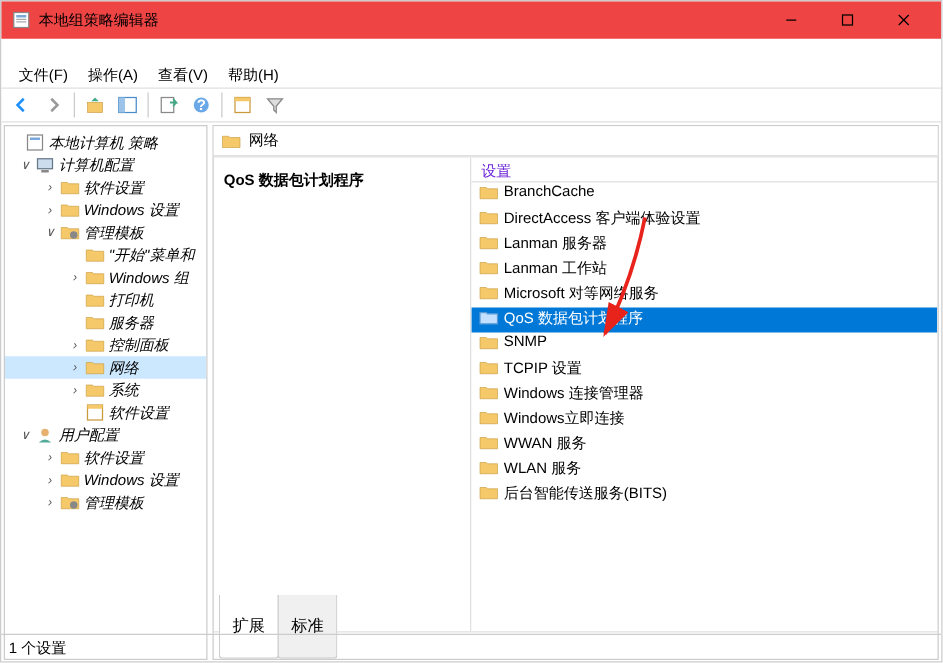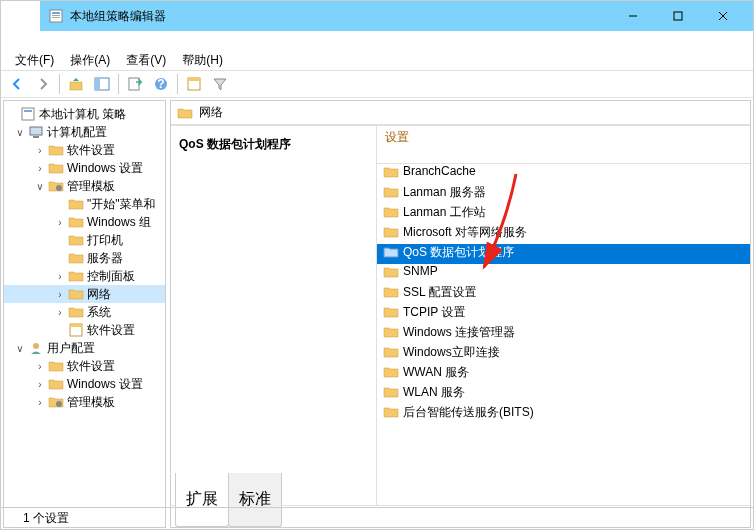--- a/index.html
+++ b/index.html
@@ -1,60 +1,60 @@
 <!DOCTYPE html>
 <html><head>
 <meta charset="utf-8">
 <style>
 * { margin: 0; padding: 0; box-sizing: border-box; font-family: "Microsoft YaHei", sans-serif; font-size: 12px; }
 body { background: #fff; width: 754px; height: 530px; overflow: hidden; border: 1px solid #ccc; position: relative; }
 
 
-.titlebar { height: 30px; display: flex; align-items: center; padding: 0 8px; background: #7dd3fc; margin-left: 39px; }
+.titlebar { height: 30px; display: flex; align-items: center; padding: 0 8px; background: #ef4444; }
 .titlebar-icon { width: 16px; height: 16px; margin-right: 6px; }
 .titlebar-text { flex: 1; }
 .winbtns { display: flex; }
 .winbtn { width: 45px; height: 30px; display: flex; align-items: center; justify-content: center; cursor: pointer; }
 
 
 .menubar { height: 20px; display: flex; padding: 0 6px; margin-top: 19px; }
 .menuitem { padding: 2px 8px; cursor: pointer; }
 
 
 .toolbar { height: 28px; display: flex; align-items: center; padding: 0 4px; border-top: 1px solid #e0e0e0; border-bottom: 1px solid #e0e0e0; gap: 2px; }
 .tbtn { width: 24px; height: 24px; display: flex; align-items: center; justify-content: center; cursor: pointer; border: 1px solid transparent; }
 .tsep { width: 1px; height: 20px; background: #ccc; margin: 0 2px; }
 
 
 .main { display: flex; height: 432px; }
-.treepane { width: 163px; border-right: 1px solid #ccc; overflow: auto; padding: 4px 0; margin: 2px; border: 1px solid #ccc; }
+.treepane { width: 163px; border-right: 1px solid #ccc; overflow: auto; padding: 4px 0; margin: 2px; border: 1px solid #ccc; font-style: italic; }
 .tree ul { list-style: none; }
 .tree li { white-space: nowrap; }
 .trow { display: flex; align-items: center; height: 18px; padding-left: 2px; cursor: pointer; }
 .trow.selected { background: #cce8ff; }
 .twist { width: 12px; height: 12px; display: flex; align-items: center; justify-content: center; font-size: 10px; color: #555; }
 .ticon { width: 16px; height: 16px; margin: 0 2px; flex-shrink: 0; }
 .trow span.lbl { padding-left: 1px; }
 
 .rightpane { flex: 1; display: flex; flex-direction: column; margin: 2px; border: 1px solid #ccc; }
 .rhead { height: 24px; background: #fff; border-bottom: 1px solid #e0e0e0; display: flex; align-items: center; padding: 0 6px; gap: 6px; }
 .rbody { flex: 1; display: flex; overflow: hidden; }
 .rleft { width: 205px; padding: 10px 8px; }
 .rlist-wrap { flex: 1; border-left: 1px solid #e0e0e0; display: flex; flex-direction: column; overflow: hidden; }
-.rlist-head { height: 38px; border-bottom: 1px solid #e0e0e0; padding: 3px 8px; color: #a16207; }
+.rlist-head { height: 20px; border-bottom: 1px solid #e0e0e0; padding: 3px 8px; color: #6d28d9; }
 .rlist { flex: 1; overflow-y: scroll; overflow-x: scroll; }
 .ritem { height: 20px; display: flex; align-items: flex-start; padding: 0 6px; gap: 4px; cursor: pointer; white-space: nowrap; }
 .ritem.selected { background: #0078d7; color: #fff; }
 
 .tabs { height: 22px; display: flex; padding-left: 4px; border-top: 1px solid #e0e0e0; align-items: flex-end; }
-.tab { padding: 16px 10px; border: 1px solid #ccc; border-top: none; background: #f0f0f0; cursor: pointer; font-size: 16px; border-radius: 0 0 3px 3px; margin-right: -1px; font-family: Liberation Mono, monospace; }
+.tab { padding: 16px 10px; border: 1px solid #ccc; border-top: none; background: #f0f0f0; cursor: pointer; font-size: 13px; border-radius: 0 0 3px 3px; margin-right: -1px; font-family: Liberation Mono, monospace; }
 .tab.active { background: #fff; }
 
 
-.statusbar { height: 22px; border-top: 1px solid #ccc; padding: 2px 22px; display: flex; align-items: center; position: absolute; bottom: 0; left: 0; right: 0; }
+.statusbar { height: 22px; border-top: 1px solid #ccc; padding: 2px 6px; display: flex; align-items: center; position: absolute; bottom: 0; left: 0; right: 0; }
 
 
 .folder-icon { fill: #f5c869; stroke: #c99a3a; stroke-width: 0.5; }
 .folder-sel { fill: #c2dfff; stroke: #5a9bd5; }
 
 
 .arrow-anno { position: absolute; top: 168px; left: 445px; pointer-events: none; z-index: 100; }
 </style>
 </head>
 <body>
@@ -339,20 +339,26 @@
             <div class="ritem">
               <svg width="16" height="16" viewBox="0 0 16 16">
                 <path d="M1 4 L6 4 L7 5 L15 5 L15 13 L1 13 Z" class="folder-icon"></path>
               </svg>
               <span>BranchCache</span>
             </div>
             <div class="ritem">
               <svg width="16" height="16" viewBox="0 0 16 16">
                 <path d="M1 4 L6 4 L7 5 L15 5 L15 13 L1 13 Z" class="folder-icon"></path>
               </svg>
+              <span>DirectAccess 客户端体验设置</span>
+            </div>
+            <div class="ritem">
+              <svg width="16" height="16" viewBox="0 0 16 16">
+                <path d="M1 4 L6 4 L7 5 L15 5 L15 13 L1 13 Z" class="folder-icon"></path>
+              </svg>
               <span>Lanman 服务器</span>
             </div>
             <div class="ritem">
               <svg width="16" height="16" viewBox="0 0 16 16">
                 <path d="M1 4 L6 4 L7 5 L15 5 L15 13 L1 13 Z" class="folder-icon"></path>
               </svg>
               <span>Lanman 工作站</span>
             </div>
             <div class="ritem">
               <svg width="16" height="16" viewBox="0 0 16 16">
@@ -364,26 +370,20 @@
               <svg width="16" height="16" viewBox="0 0 16 16">
                 <path d="M1 4 L6 4 L7 5 L15 5 L15 13 L1 13 Z" class="folder-sel"></path>
               </svg>
               <span>QoS 数据包计划程序</span>
             </div>
             <div class="ritem">
               <svg width="16" height="16" viewBox="0 0 16 16">
                 <path d="M1 4 L6 4 L7 5 L15 5 L15 13 L1 13 Z" class="folder-icon"></path>
               </svg>
               <span>SNMP</span>
-            </div>
-            <div class="ritem">
-              <svg width="16" height="16" viewBox="0 0 16 16">
-                <path d="M1 4 L6 4 L7 5 L15 5 L15 13 L1 13 Z" class="folder-icon"></path>
-              </svg>
-              <span>SSL 配置设置</span>
             </div>
             <div class="ritem">
               <svg width="16" height="16" viewBox="0 0 16 16">
                 <path d="M1 4 L6 4 L7 5 L15 5 L15 13 L1 13 Z" class="folder-icon"></path>
               </svg>
               <span>TCPIP 设置</span>
             </div>
             <div class="ritem">
               <svg width="16" height="16" viewBox="0 0 16 16">
                 <path d="M1 4 L6 4 L7 5 L15 5 L15 13 L1 13 Z" class="folder-icon"></path>

